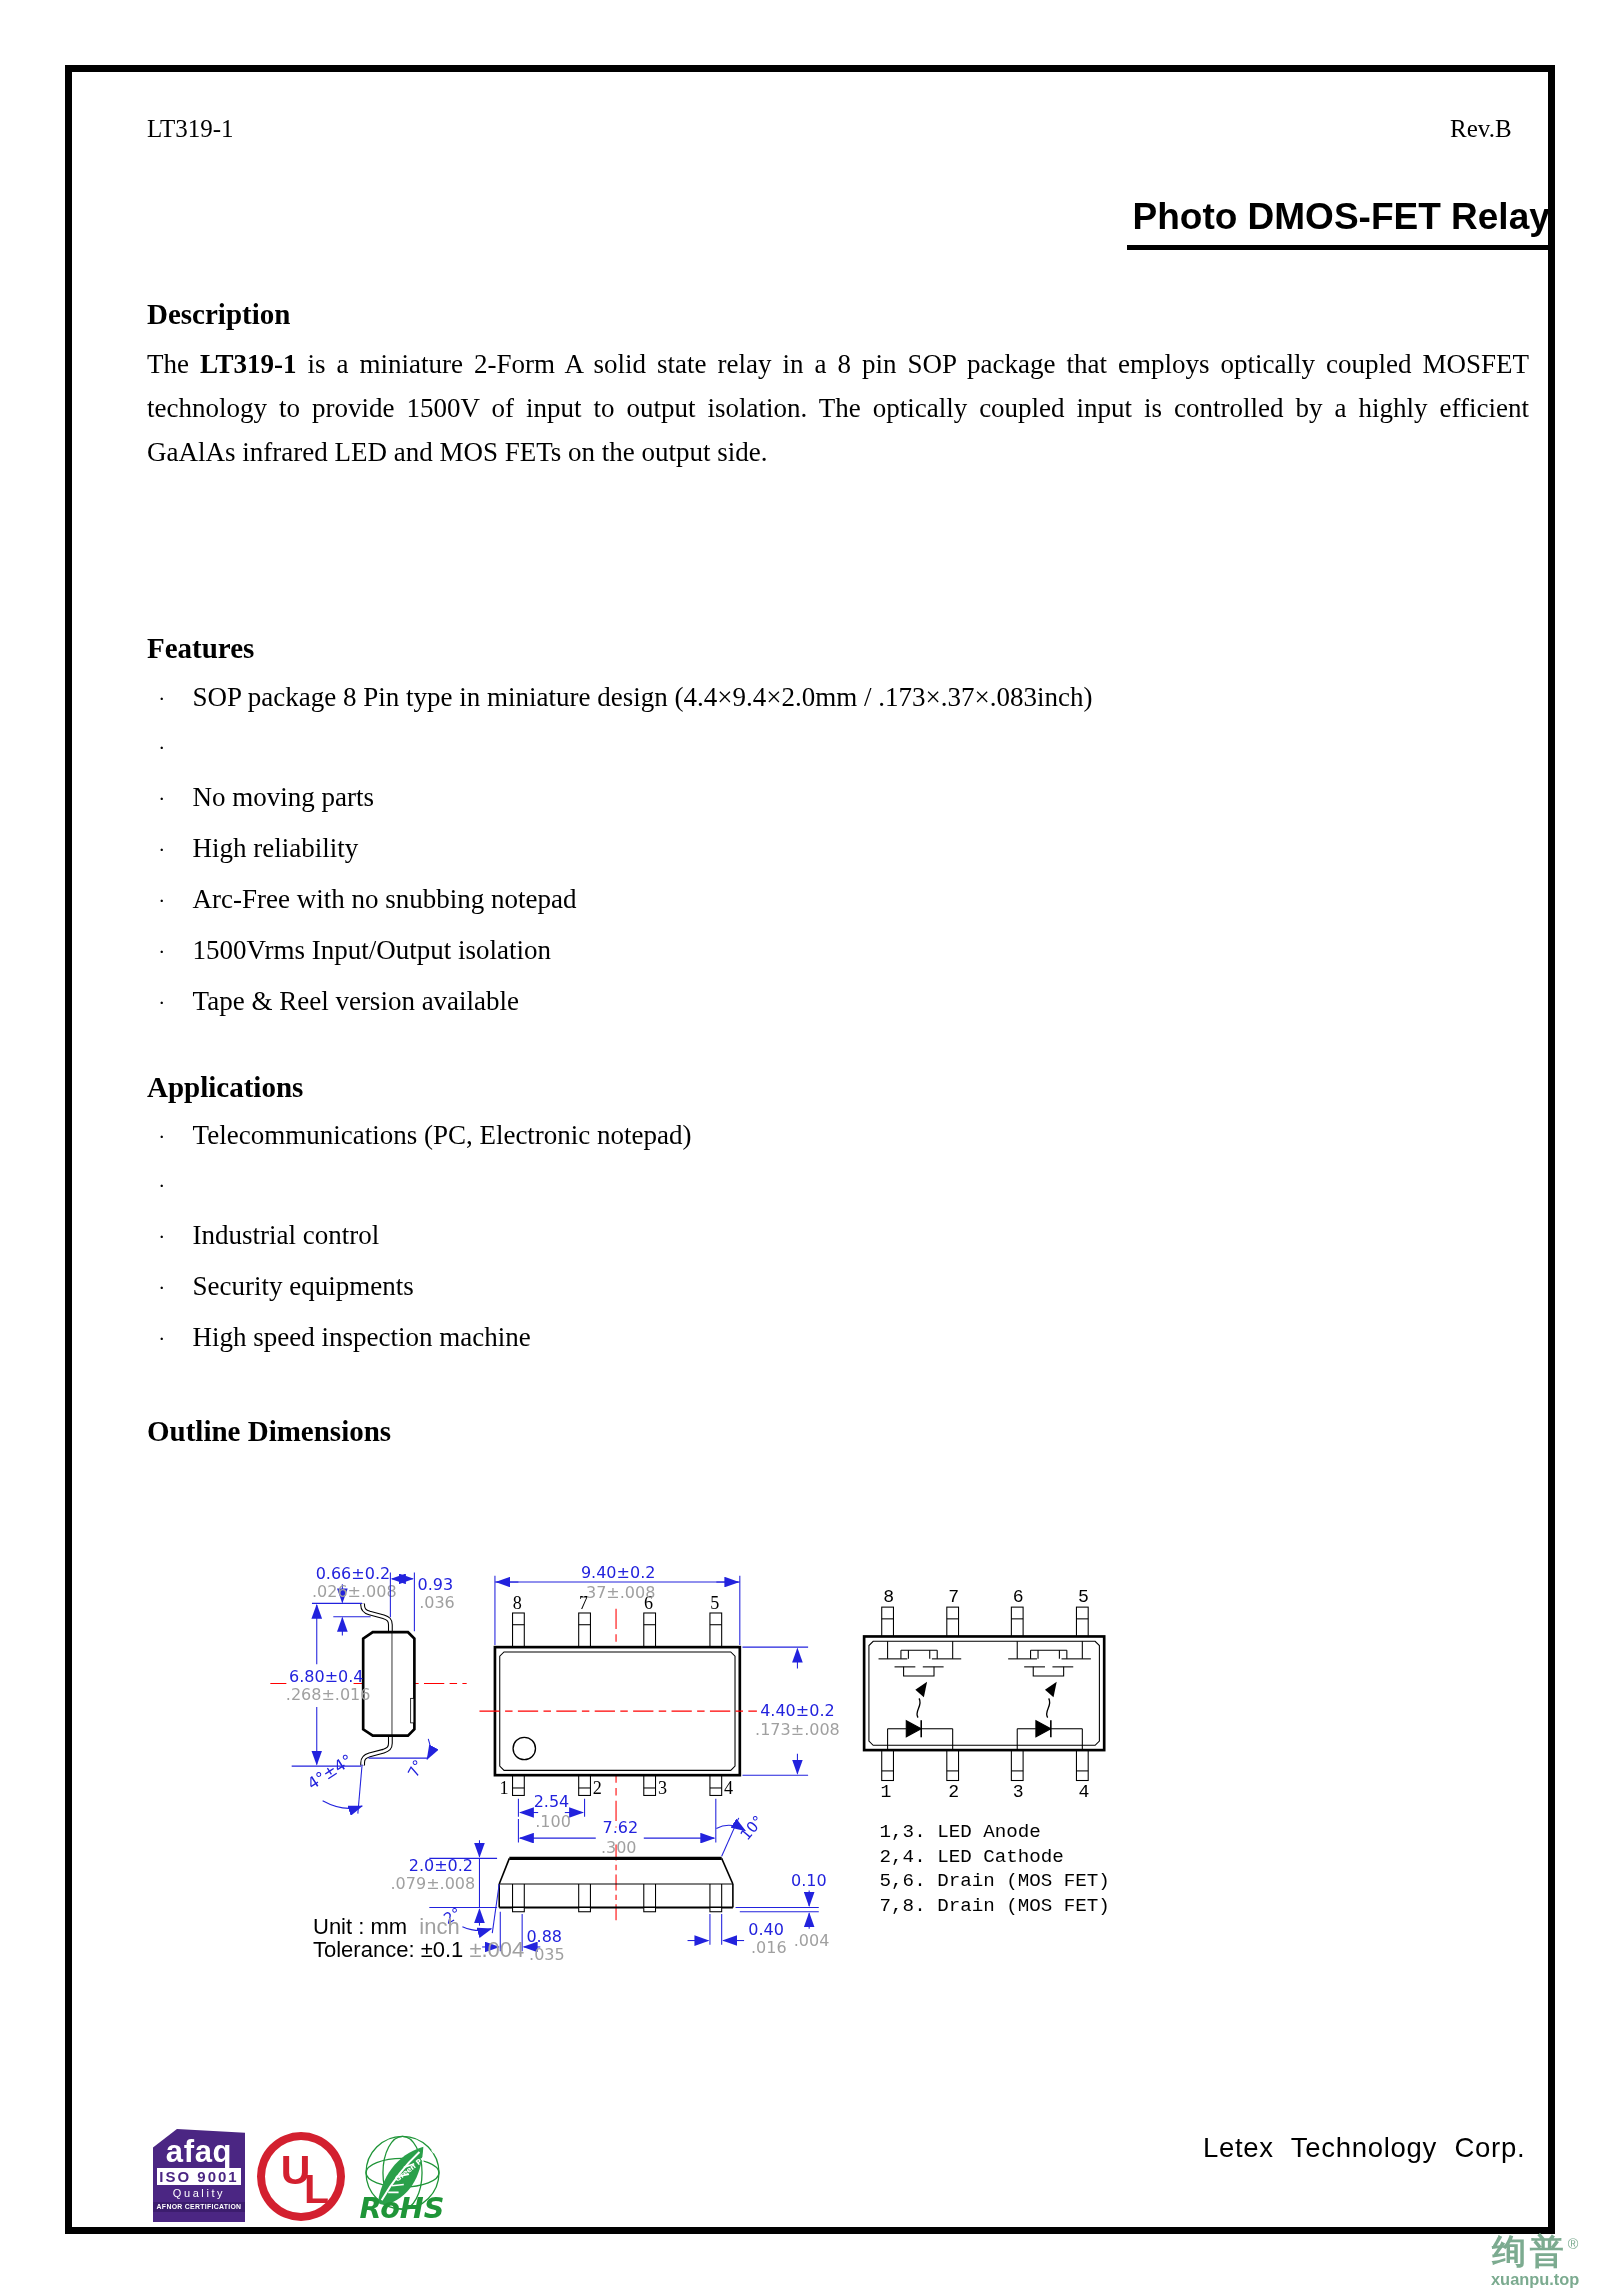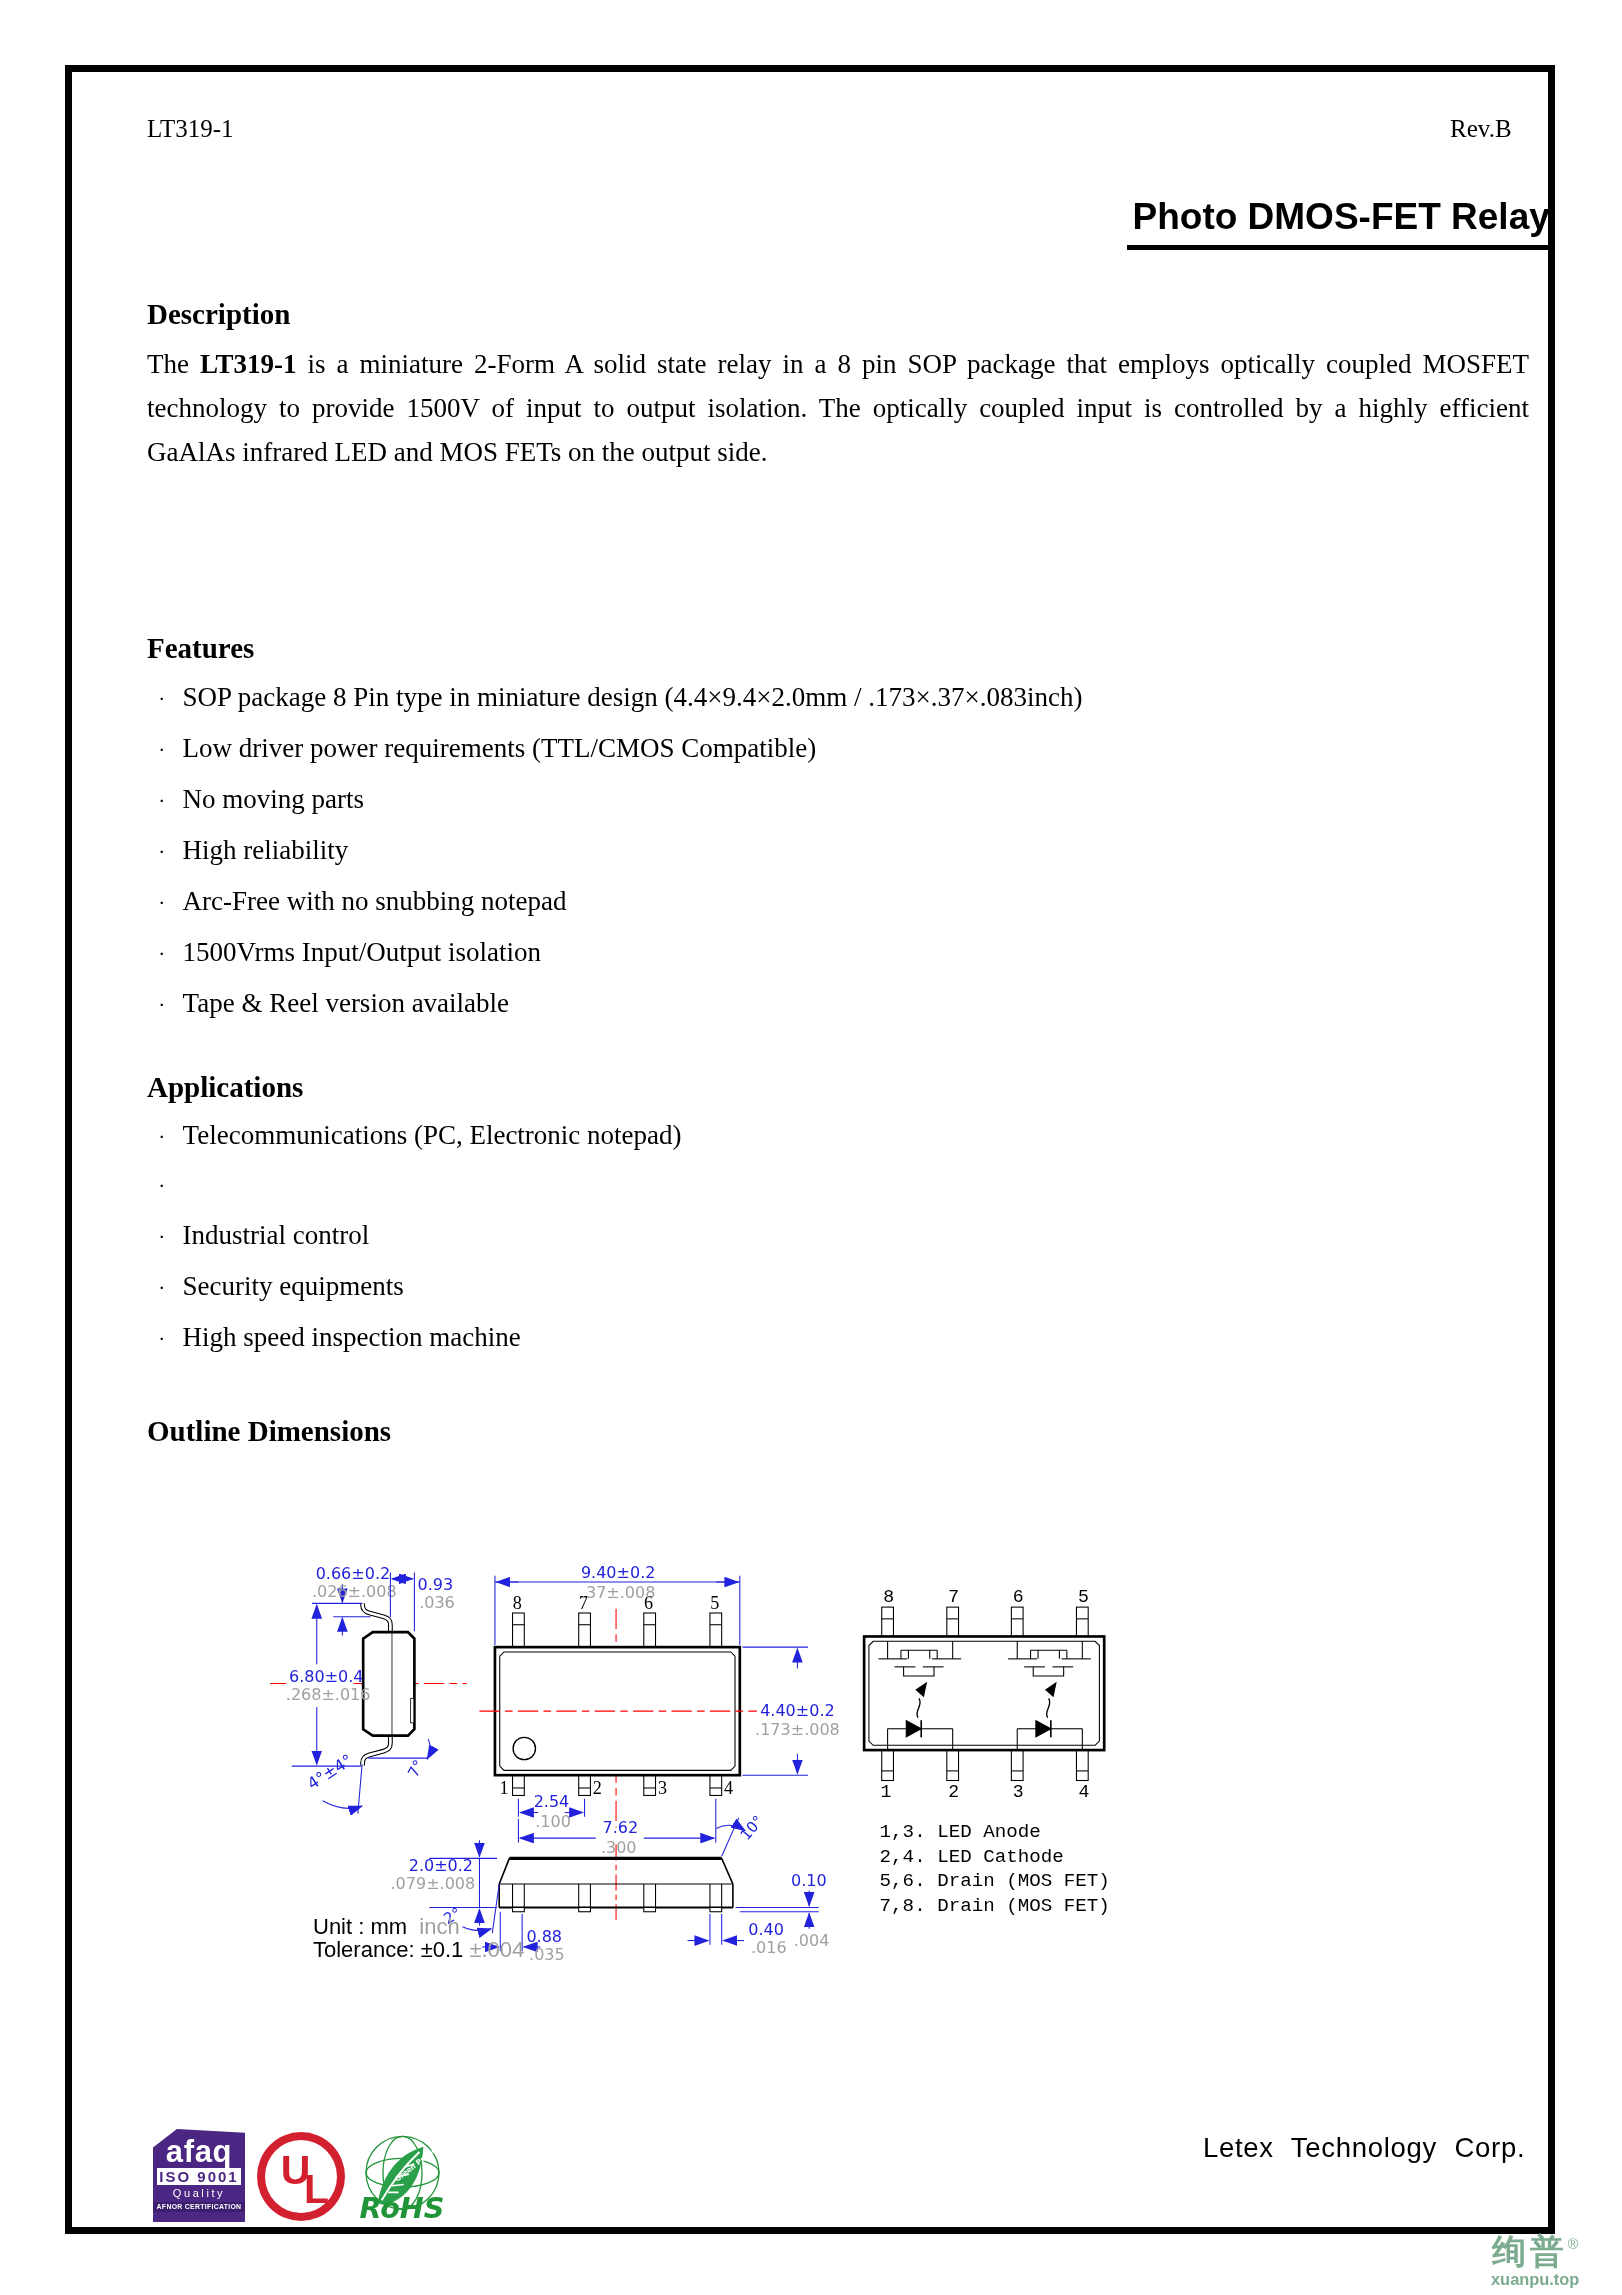--- a/index.html
+++ b/index.html
@@ -7,21 +7,21 @@
   .frame{position:absolute;left:65px;top:65px;width:1490px;height:2169px;border:7.2px solid #000;box-sizing:border-box;}
   .docnum{position:absolute;left:147px;top:115px;font-size:25px;}
   .rev{position:absolute;left:1450px;top:115px;font-size:25px;text-align:center;}
   .title-wrap{position:absolute;left:66px;top:196px;width:1489px;text-align:right;}
   .title{display:inline-block;font-family:"Liberation Sans",sans-serif;font-weight:bold;font-size:37px;letter-spacing:0px;border-bottom:5.9px solid #000;padding:0 5.2px 6.5px 5.2px;}
   .sec-h{position:absolute;left:147px;font-weight:bold;font-size:29px;}
   .desc-p{position:absolute;left:147px;top:342px;width:1382px;font-size:27px;line-height:44px;text-align:justify;}
   .blist{position:absolute;left:152px;font-size:27px;line-height:49px;}
   .bi{display:flex;align-items:baseline;}
   .blt{width:19.6px;text-align:center;font-size:21px;}
-  .bi .lbl{margin-left:11px;}
+  .bi .lbl{margin-left:21px;}
   .unitblock{position:absolute;left:313px;top:1916px;font-family:"Liberation Sans",sans-serif;font-size:22px;line-height:22px;}
   .unitblock .g{color:#a0a0a0;}
   .unitblock .row{margin-bottom:1.3px;}
   .footer-co{position:absolute;left:1203px;top:2132px;font-family:"Liberation Sans",sans-serif;font-size:27.5px;word-spacing:9.2px;letter-spacing:0.7px;}
   
   .afaq{position:absolute;left:153px;top:2129px;width:92px;height:93px;background:#4b2683;clip-path:polygon(26% 0%,100% 4%,100% 100%,0% 100%,0% 20%);color:#fff;font-family:"Liberation Sans",sans-serif;text-align:center;}
   .afaq .a1{font-size:31px;font-weight:bold;letter-spacing:0.7px;margin-top:7.9px;line-height:29px;}
   .afaq .a2{background:#fff;color:#4b2683;font-weight:bold;font-size:15px;letter-spacing:2px;margin:2px 3.9px 0 3.9px;line-height:17px;}
   .afaq .a3{font-size:11px;letter-spacing:2.6px;line-height:14.4px;margin-top:0.7px;}
   .afaq .a4{font-size:6.9px;font-weight:bold;letter-spacing:0.3px;background:#3c1d6e;line-height:10.5px;margin-top:2px;}
@@ -57,21 +57,20 @@
   </div>
 
   <div class="sec-h" style="top:632px;">Features</div>
   <div class="blist" style="top:673px;">
     <div class="bi">
         <span class="blt">·</span>
         <span class="lbl">SOP package 8 Pin type in miniature design (4.4×9.4×2.0mm / .173×.37×.083inch)</span>
       </div>
     <div class="bi">
         <span class="blt">·</span>
-        <span class="lbl">Low driver power requirements (TTL/CMOS Compatible)</span>
       </div>
     <div class="bi">
         <span class="blt">·</span>
         <span class="lbl">No moving parts</span>
       </div>
     <div class="bi">
         <span class="blt">·</span>
         <span class="lbl">High reliability</span>
       </div>
     <div class="bi">

